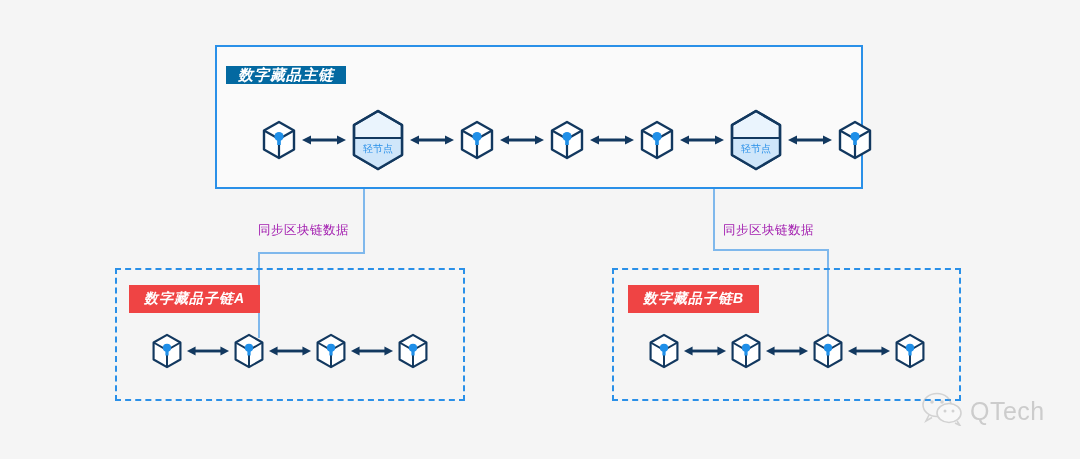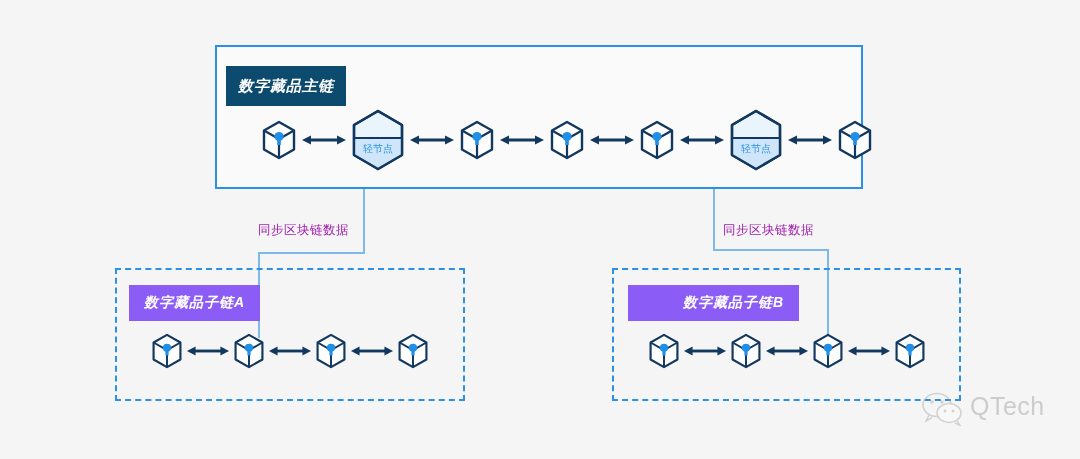--- a/index.html
+++ b/index.html
@@ -52,32 +52,32 @@
     color: #ffffff;
     font-weight: bold;
     font-style: italic;
     letter-spacing: 1px;
     white-space: nowrap;
   }
   .badge.main-badge {
     left: 226px;
     top: 66px;
     width: 120px;
-    height: 40px;
-    background: #0c4a6e;
+    height: 18px;
+    background: #0369a1;
     font-size: 15px;
   }
   .badge.sub-badge {
     top: 285px;
-    height: 36px;
-    background: #8b5cf6;
+    height: 28px;
+    background: #ef4444;
     font-size: 14px;
   }
   .badge.sub-badge-a { left: 129px; width: 131px; }
-  .badge.sub-badge-b { left: 628px; width: 131px; padding-left: 40px; }
+  .badge.sub-badge-b { left: 628px; width: 131px; }
 
   
   .node-row {
     position: absolute;
     display: flex;
     align-items: center;
     justify-content: center;
   }
   .node-row.main-row {
     left: 215px;
@@ -143,21 +143,21 @@
   }
   .sync-label.left { left: 258px; top: 222px; }
   .sync-label.right { left: 723px; top: 222px; }
 
   
   .watermark {
     position: absolute;
     left: 922px;
     top: 392px;
     display: flex;
-    align-items: flex-start;
+    align-items: flex-end;
     gap: 6px;
     opacity: 0.38;
   }
   .watermark-text {
     font-size: 25px;
     color: #8a8a8a;
     letter-spacing: 0.5px;
   }
 </style>
 </head>

